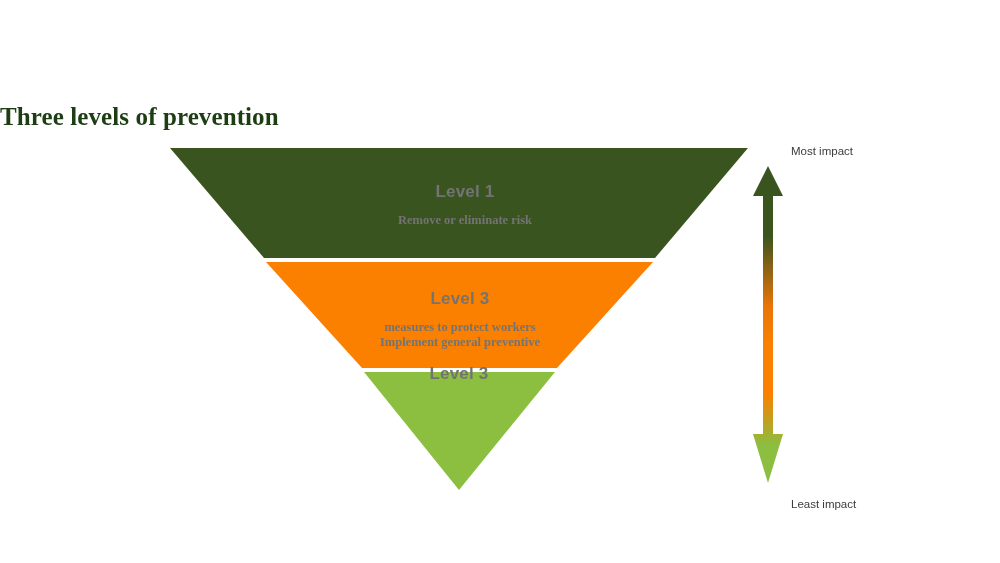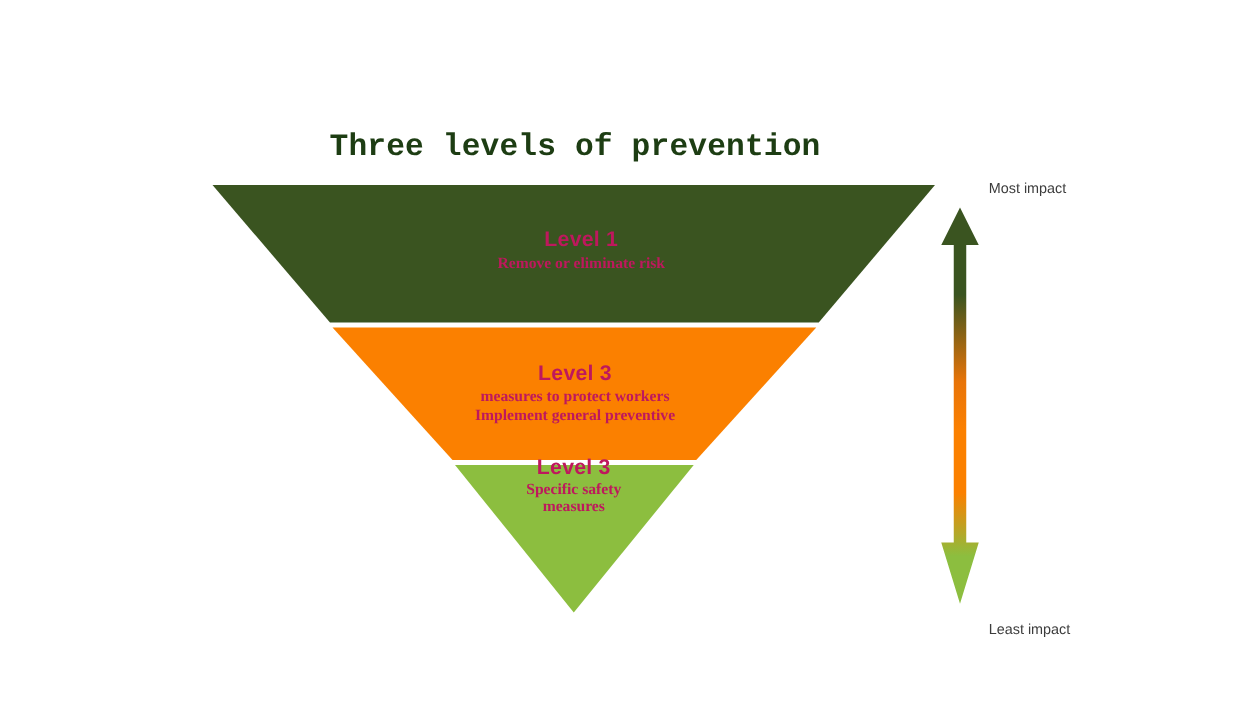--- a/index.html
+++ b/index.html
@@ -22,57 +22,57 @@
     height: 563px;
     background: #ffffff;
   }
 
   
   #page-title {
     position: absolute;
     left: 0;
     top: 103px;
     width: 920px;
-    text-align: center;
+    text-align: left;
     font-size: 25px;
     font-weight: bold;
     letter-spacing: 0.1px;
     color: #1d3d13;
-    font-family: Liberation Mono, monospace;
+    font-family: Liberation Serif, serif;
   }
 
   
   #funnel-svg {
     position: absolute;
     left: 0;
     top: 0;
     width: 1000px;
     height: 563px;
   }
 
   
   .band-text {
     position: absolute;
     text-align: center;
-    color: #be185d;
+    color: #737373;
     pointer-events: none;
   }
   .band-title {
     font-family: "Liberation Sans", sans-serif;
     font-weight: bold;
     font-size: 17px;
     line-height: 20px;
     letter-spacing: 0.2px;
   }
   .band-sub {
     font-family: "Liberation Serif", serif;
     font-weight: bold;
     font-size: 12.5px;
     line-height: 14.5px;
-    margin-top: 1px;
+    margin-top: 11px;
   }
 
   #level-1-text { left: 275px; top: 182px; width: 380px; }
   #level-2-text { left: 300px; top: 289px; width: 320px; }
   #level-3-text { left: 359px; top: 364px; width: 200px; }
   #level-3-text .band-sub { line-height: 13.5px; }
 
   
   .impact-label {
     position: absolute;
@@ -122,23 +122,19 @@
   <div class="band-text" id="level-2-text">
     <div class="band-title">Level 3</div>
     <div class="band-sub">
       <div>measures to protect workers</div>
       <div>Implement general preventive</div>
     </div>
   </div>
 
   <div class="band-text" id="level-3-text">
     <div class="band-title">Level 3</div>
-    <div class="band-sub">
-      <div>Specific safety</div>
-      <div>measures</div>
-    </div>
   </div>
 
   <div class="impact-label" id="most-impact-label">Most impact</div>
 
   <div class="impact-label" id="least-impact-label">Least impact</div>
 
 </div>
 
 </body></html>

